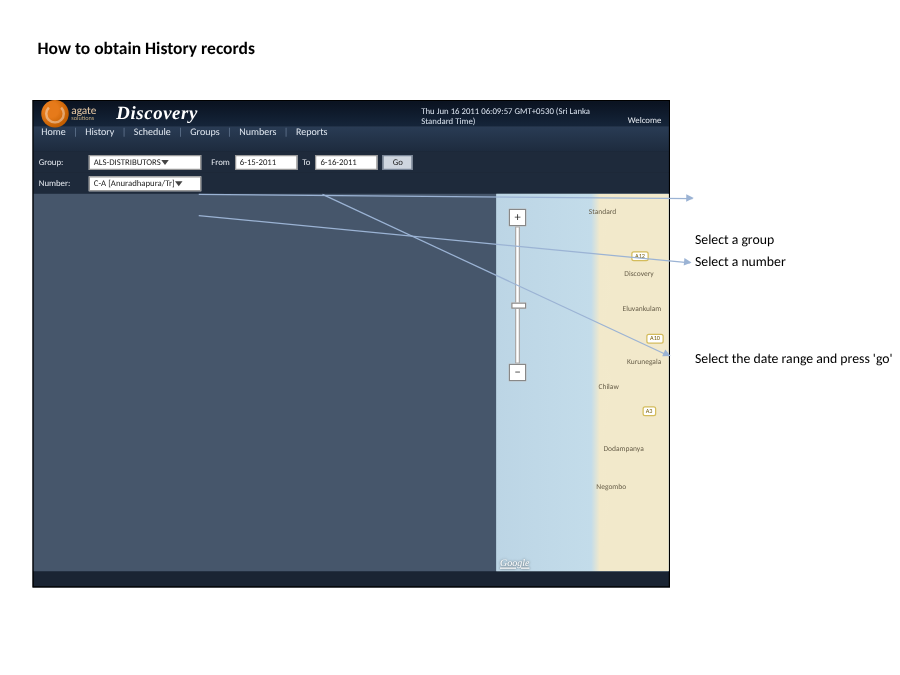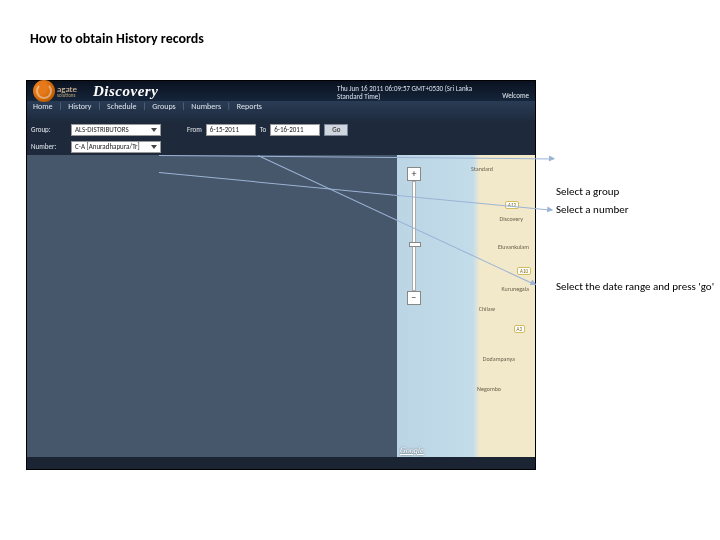--- a/index.html
+++ b/index.html
@@ -115,21 +115,21 @@
     height: 12px;
     background: #fff;
     font-size: 7px;
     color: #222;
     border: 1px solid #999;
     display: flex;
     align-items: center;
     padding: 0 3px;
     position: relative;
   }
-  .selectbox { width: 90px; justify-content: space-between; }
+  .selectbox { width: 90px; }
   .drop-ar { width:0;height:0;border-left:3px solid transparent;border-right:3px solid transparent;border-top:4px solid #444; }
   .datebox { width: 50px; }
   .flabel2 { color:#e6eaf0; font-size:7px; }
   .gobtn {
     width: 24px; height: 12px;
     background: #cfd6df;
     border:1px solid #7a8697;
     font-size: 7px;
     display:flex;align-items:center;justify-content:center;
     color:#222;
@@ -245,21 +245,21 @@
       <span class="nav-sep">|</span>
     <span class="nav-item">Reports</span>
   </div>
 
   <div class="filter-row">
     <span class="flabel">Group:</span>
     <div class="selectbox">
       <span>ALS-DISTRIBUTORS</span>
       <span class="drop-ar"></span>
     </div>
-    <span class="flabel2" style="margin-left:22px;">From</span>
+    <span class="flabel2" style="margin-left:4px;">From</span>
     <div class="datebox">
         <span>6-15-2011</span>
       </div>
     <span class="flabel2">To</span>
     <div class="datebox">
         <span>6-16-2011</span>
       </div>
     <div class="gobtn">Go</div>
   </div>
   <div class="filter-row2">

